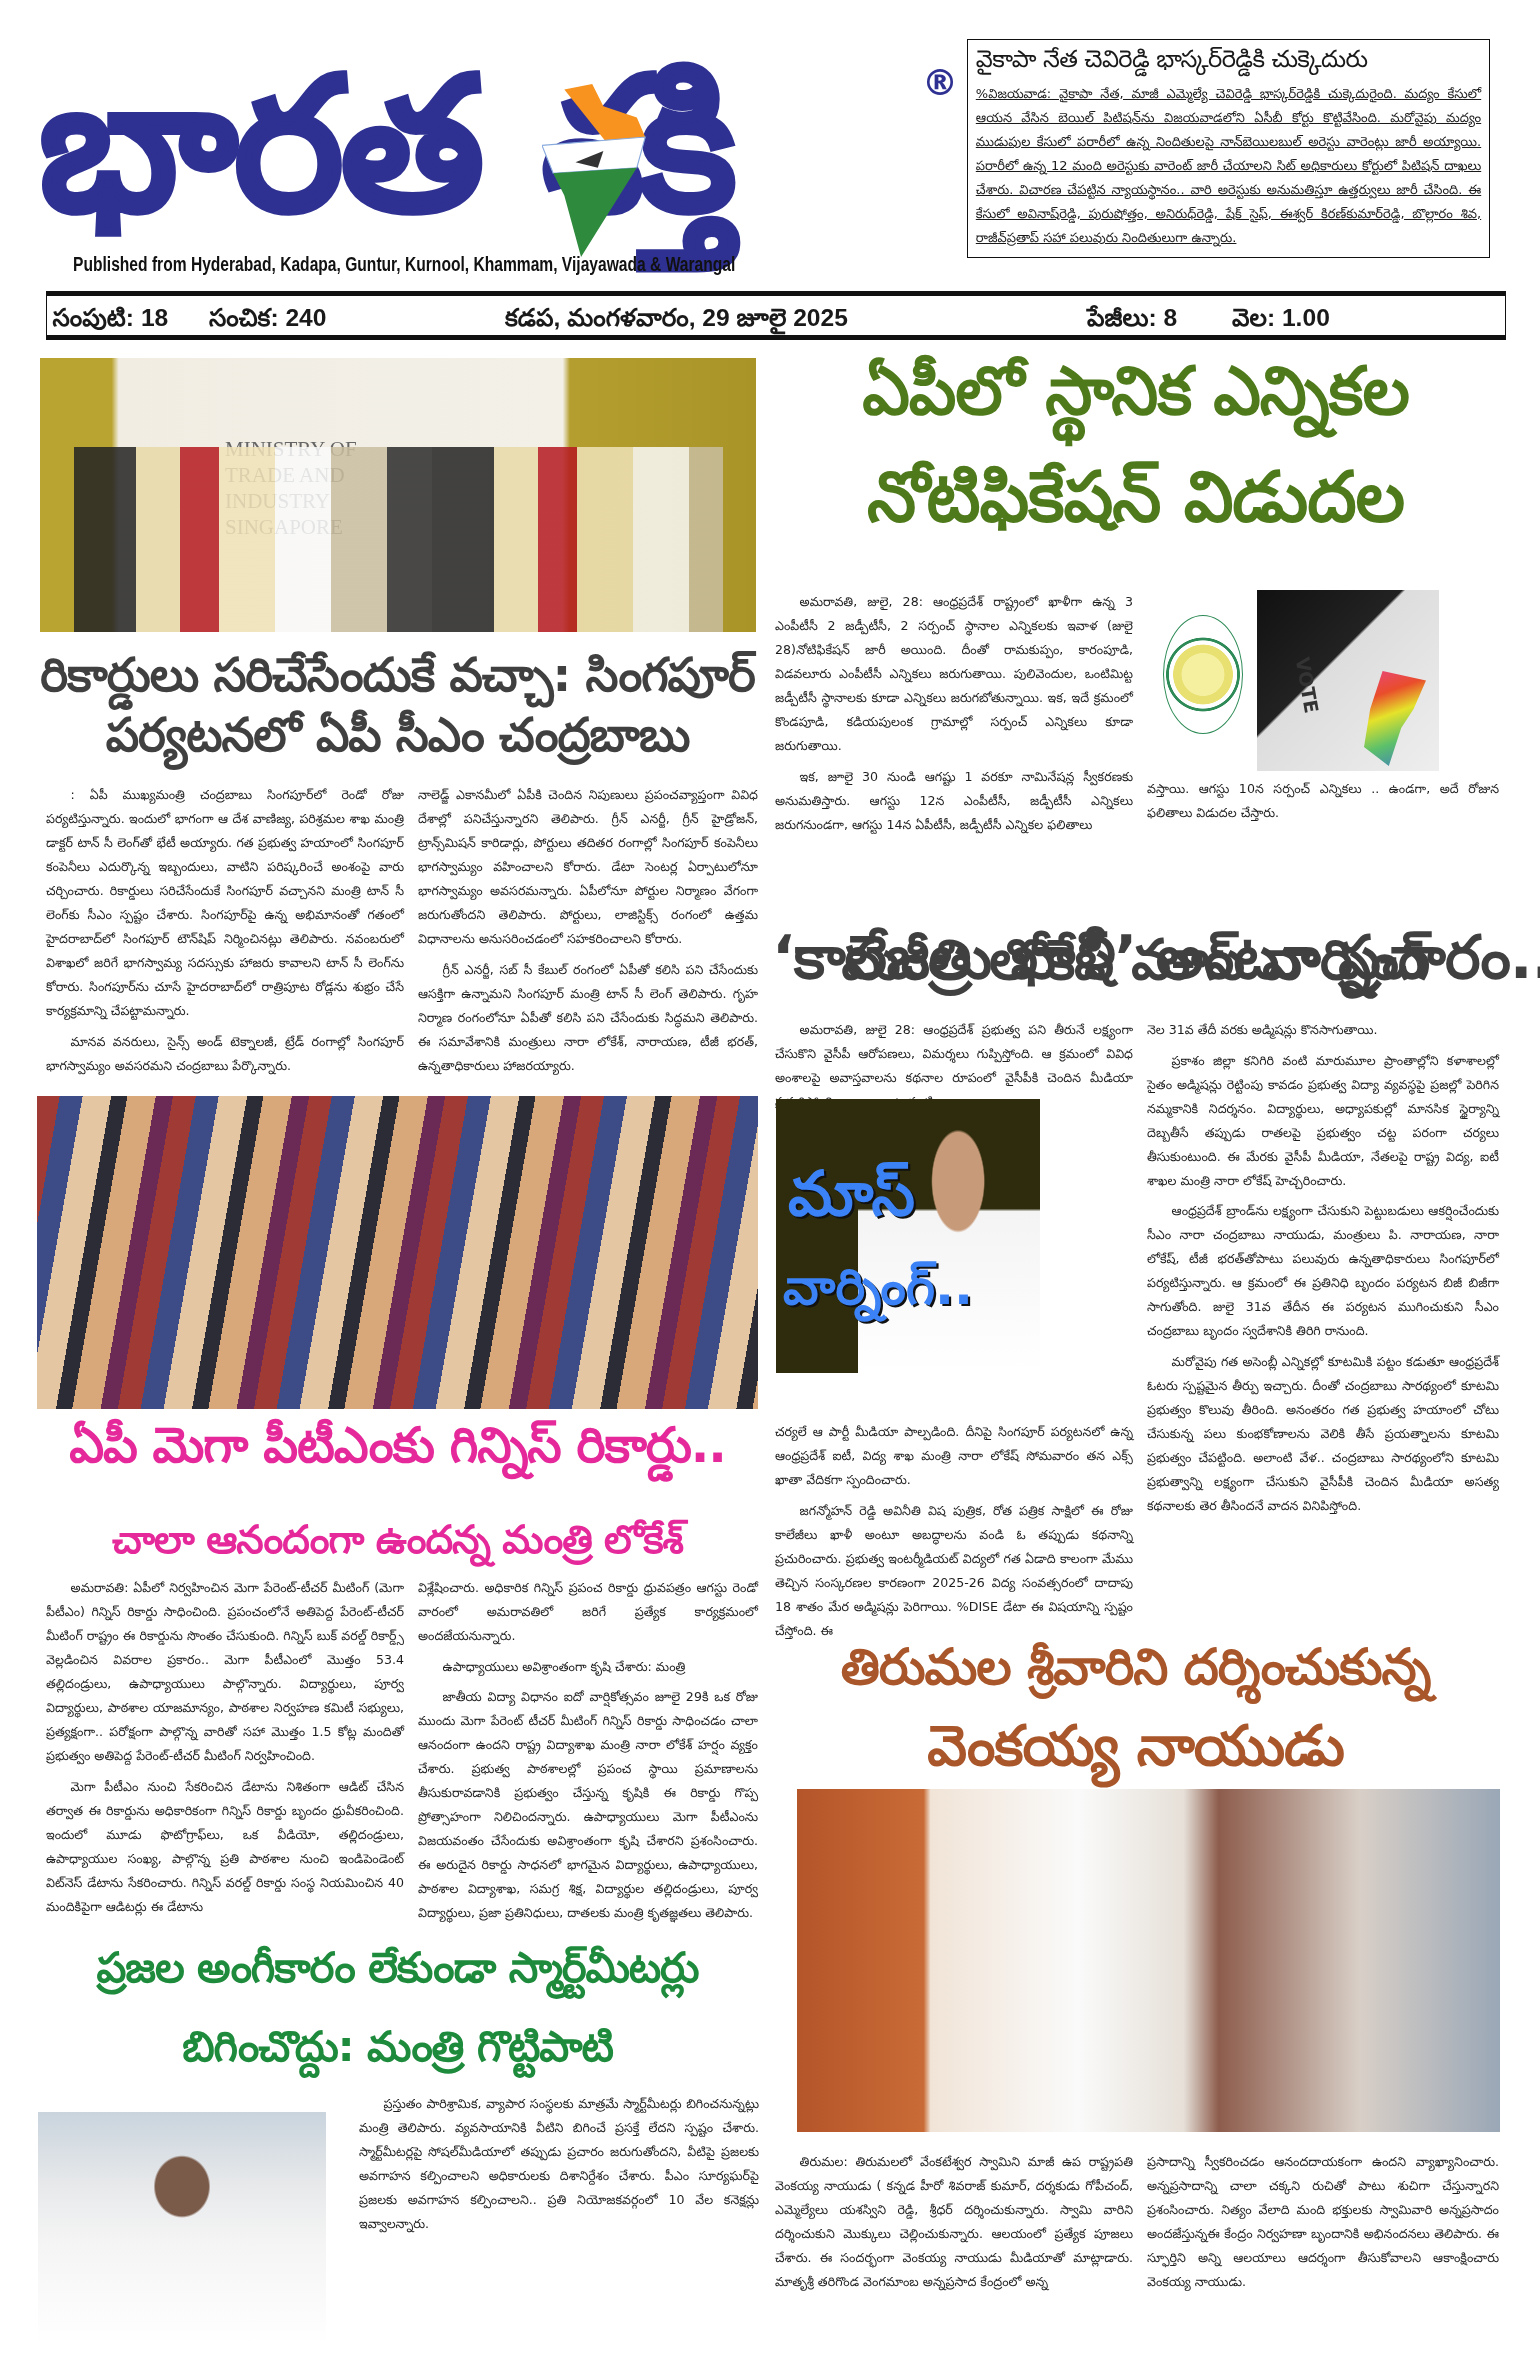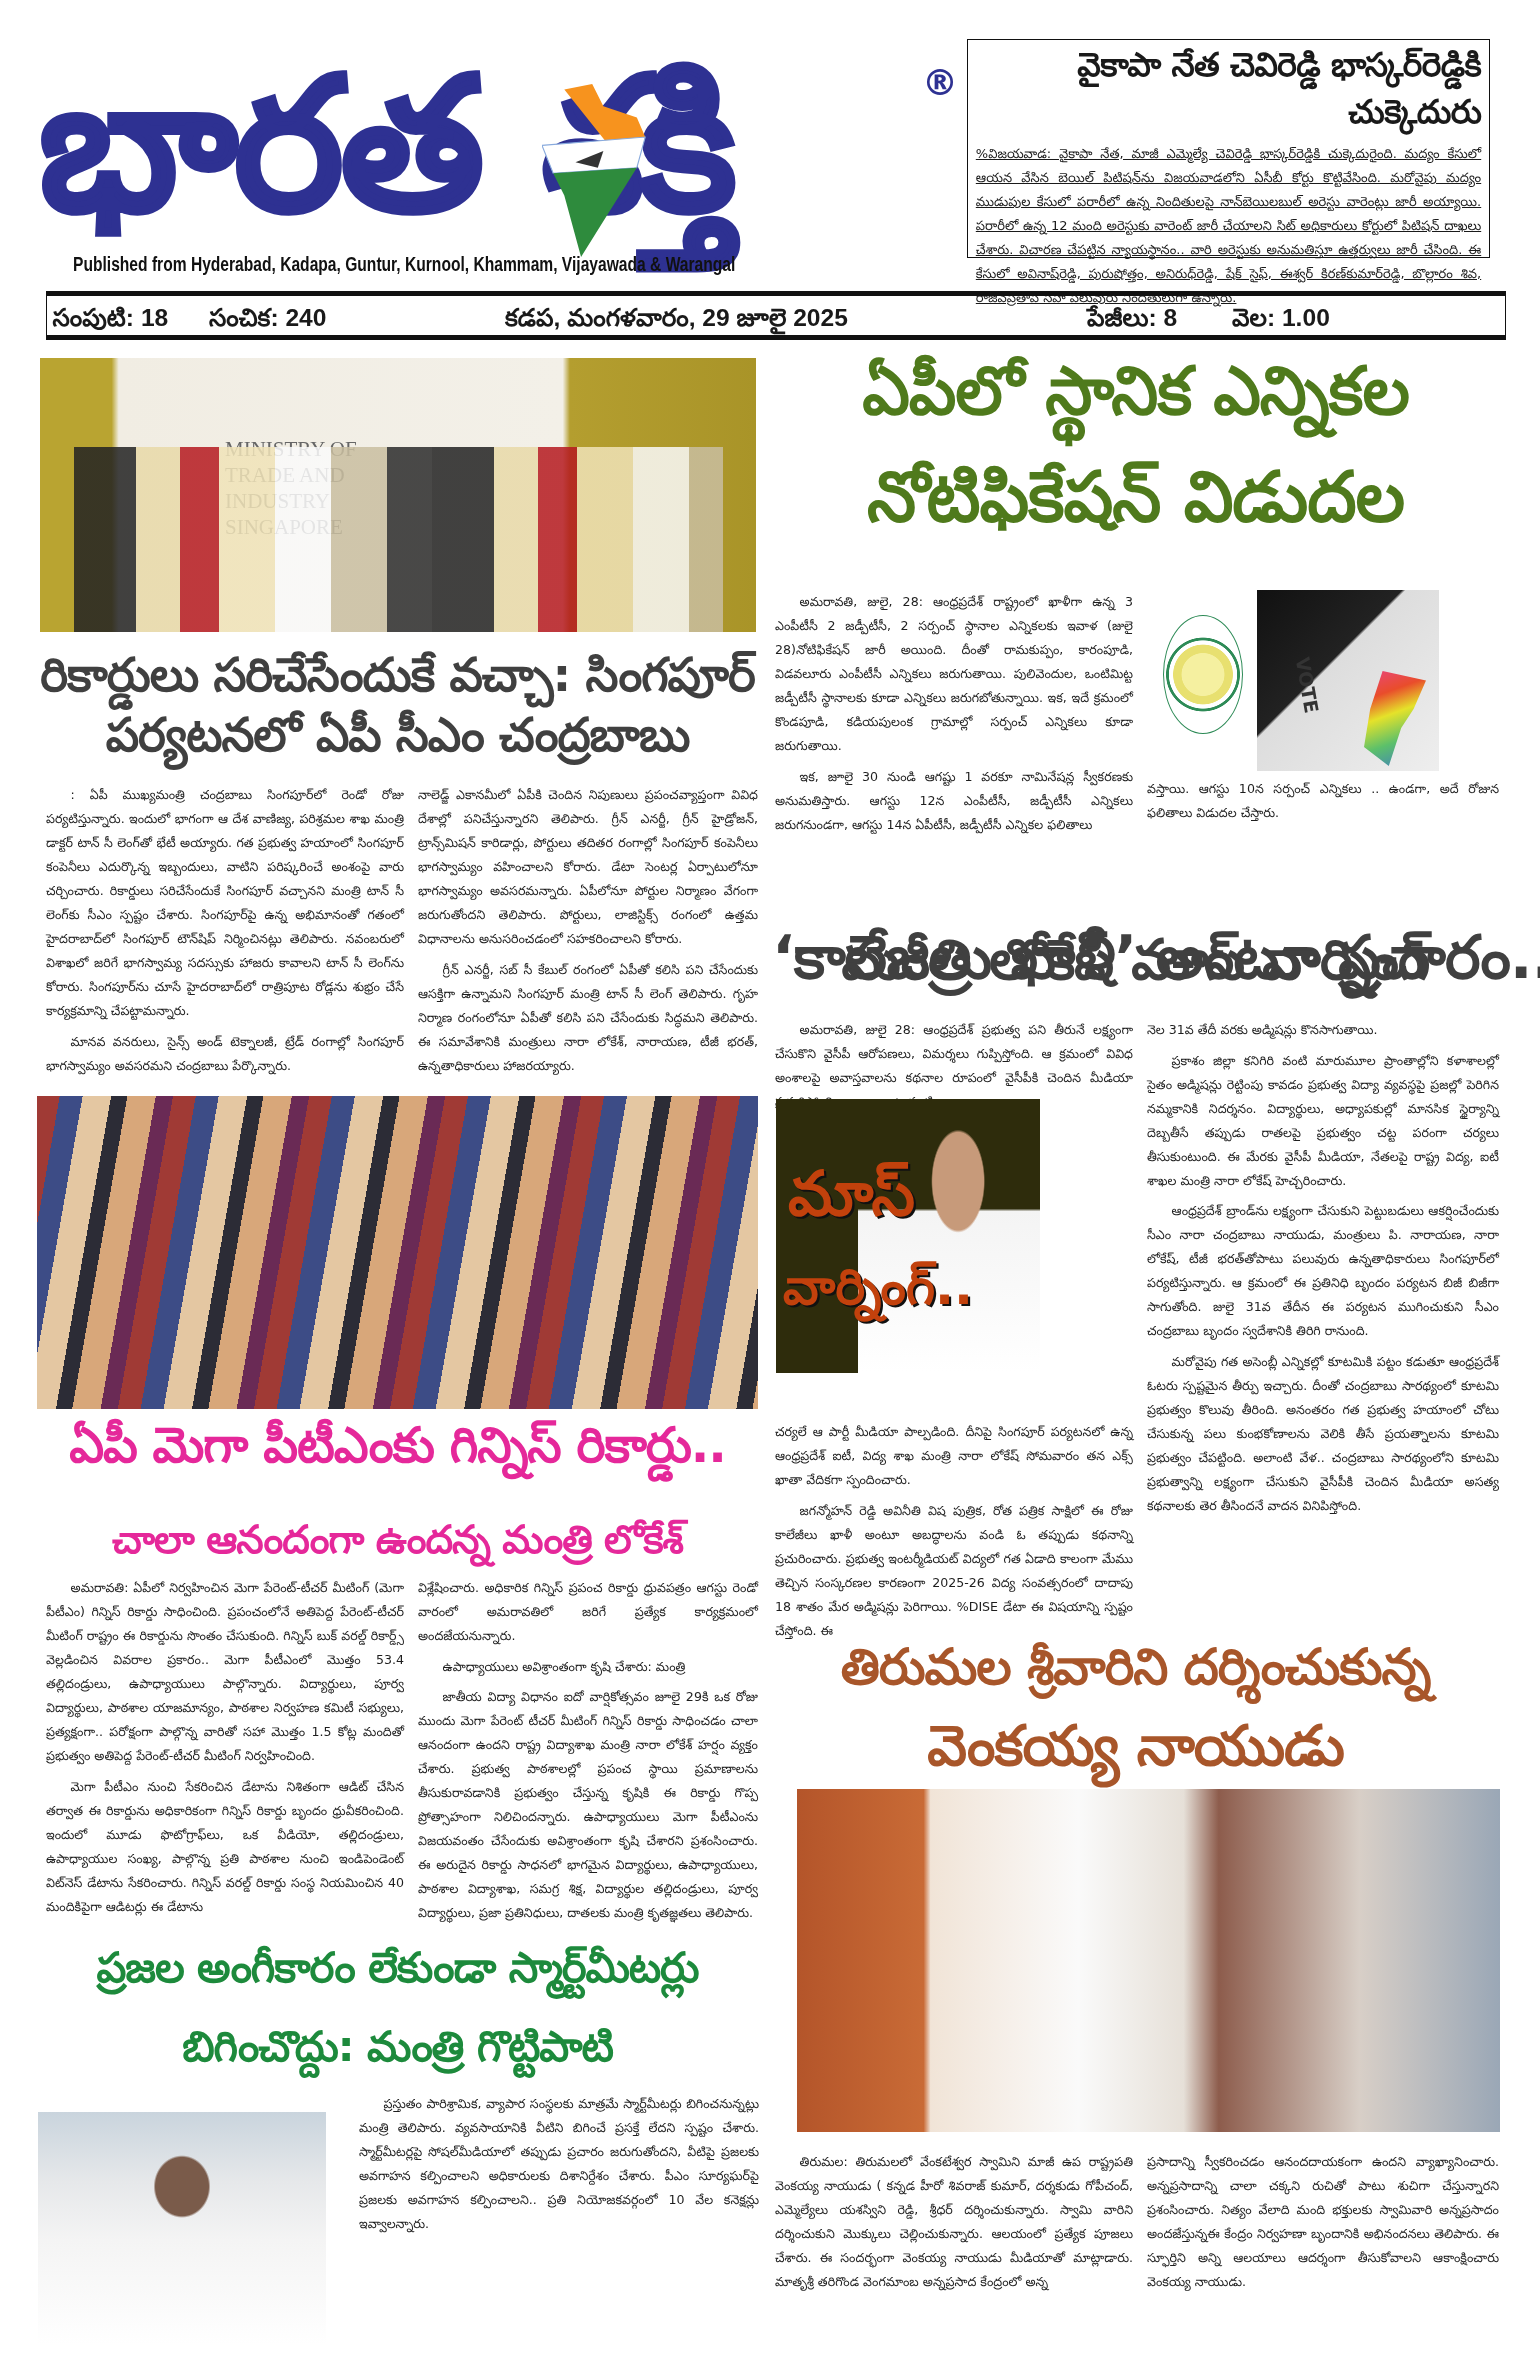--- a/index.html
+++ b/index.html
@@ -9,38 +9,38 @@
   
   .logo { left:39px; top:28px; width:872px; height:235px; }
   .logo-text { position:absolute; left:0; top:0; font-family:"DejaVu Sans", sans-serif;
     font-weight:bold; font-size:185px; line-height:235px; color:#2e3192;
     -webkit-text-stroke:3.4px #2e3192; letter-spacing:-3.4px; text-shadow: 0 0 0 #fff; }
   .logo-map { position:absolute; left:503px; top:56px; width:106px; height:173px; }
   .logo-reg { position:absolute; left:883px; top:34px; font-size:36px; font-weight:bold; color:#2e3192; }
   .published { left:73px; top:253px; font-family:"Liberation Sans", sans-serif; font-weight:bold;
     font-size:20px; color:#111; transform:scaleX(0.78); transform-origin:left top; white-space:nowrap; }
   .top-box { left:967px; top:39px; width:523px; height:219px; border:1.7px solid #111; box-sizing:border-box; padding:4.5px 7.8px; }
-  .top-box h2 { margin:0 0 3.4px 0; font-size:33px; font-weight:bold; text-align:right; letter-spacing:-0.6px; }
+  .top-box h2 { margin:0 0 3.4px 0; font-size:24px; font-weight:normal; text-align:left; letter-spacing:-0.6px; }
   .top-box p { margin:0; font-size:13px; line-height:24px; text-align:justify;text-decoration:underline; }
 
   .issue-bar { left:46px; top:291px; width:1460px; height:49px; border-top:5.6px solid #111; border-bottom:5.6px solid #111;
     border-left:1.7px solid #111; border-right:1.7px solid #111; box-sizing:border-box; display:flex; align-items:center;
     font-family:"Liberation Sans", sans-serif; font-weight:bold; font-size:24.6px; }
   .issue-bar span { position:absolute; top:7.8px; }
 
   
   .photo { background:#888; overflow:hidden; }
   .ph-singapore { left:40px; top:358px; width:716px; height:274px;
     background:linear-gradient(90deg,#b9a431 0%,#b9a431 10%,#f1ede3 11%,#f3f0e8 73%,#b49e2f 74%,#a99428 100%); }
   .ph-crowd { left:37px; top:1096px; width:721px; height:313px;
     background:repeating-linear-gradient(100deg,#a03a35 0 22.4px,#3d4c86 22.4px 45px,#e4c7a2 45px 73px,#2c2c36 73px 89px,#d8a77a 89px 117px,#6a2a55 117px 134px); }
   .ph-mass { left:776px; top:1099px; width:182px; height:274px; background:#2e2c0c; }
   .ph-mass-person { left:858px; top:1099px; width:182px; height:274px;
     background:radial-gradient(ellipse at 55% 30%, #c79a7a 0 18%, transparent 19%), linear-gradient(180deg,#2e2c0c 0%,#2e2c0c 40%,#f4f4f4 41%,#ffffff 100%); }
-  .mass-t1,.mass-t2 { position:absolute; color:#c2410c; font-weight:bold; text-shadow:2.2px 2.2px 0 #111; font-family:"DejaVu Sans",sans-serif; }
+  .mass-t1,.mass-t2 { position:absolute; color:#3b82f6; font-weight:bold; text-shadow:2.2px 2.2px 0 #111; font-family:"DejaVu Sans",sans-serif; }
   .mass-t1 { left:788px; top:1157px; font-size:62px; }
   .mass-t2 { left:783px; top:1258px; font-size:50px; }
   .ph-emblem { left:1163px; top:615px; width:78px; height:117px; border-radius:50%;
     background:radial-gradient(circle at 50% 50%, #f5f0a0 0 30%, #e8e070 31% 42%, #fff 43% 48%, #2e8b57 49% 52%, #fff 53%); border:1.1px solid #2e8b57; }
   .ph-vote { left:1257px; top:590px; width:182px; height:181px;
     background:linear-gradient(135deg,#111 0%,#222 40%,#ddd 41%,#eee 100%); }
   .ph-vote-map { left:1364px; top:671px; width:62px; height:95px;
     background:linear-gradient(160deg,#e9467f 0%,#e94d2b 25%,#e5e22a 45%,#5cc06a 70%,#3c79c8 100%); clip-path:polygon(30% 0,100% 10%,80% 40%,60% 60%,40% 100%,0 80%,10% 40%); }
   .ph-tirumala { left:797px; top:1789px; width:703px; height:343px;
     background:linear-gradient(90deg,#b4552a 0%,#c96b36 18%,#f1e4d7 19%,#fafafa 40%,#e6e0d8 55%,#8d5c4c 60%,#d8cfc7 80%,#9aa7b6 100%); }

